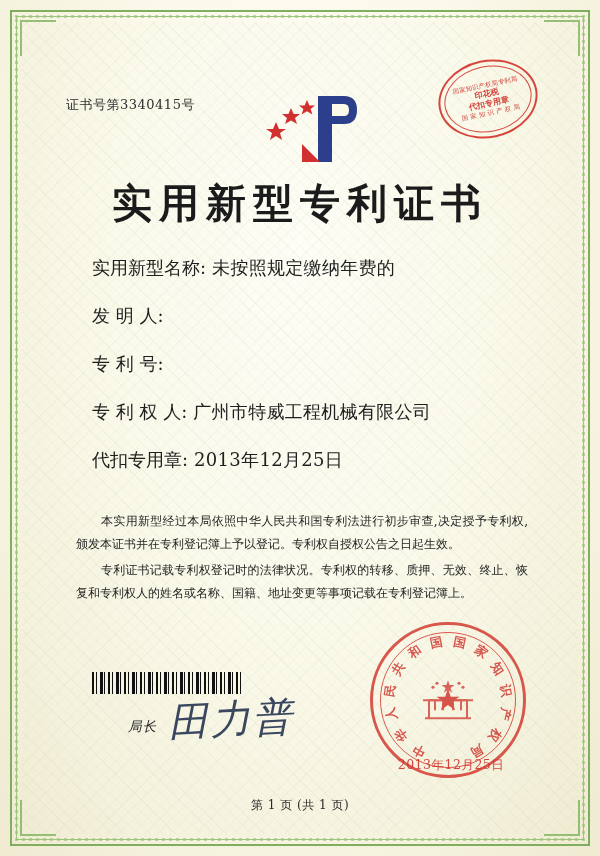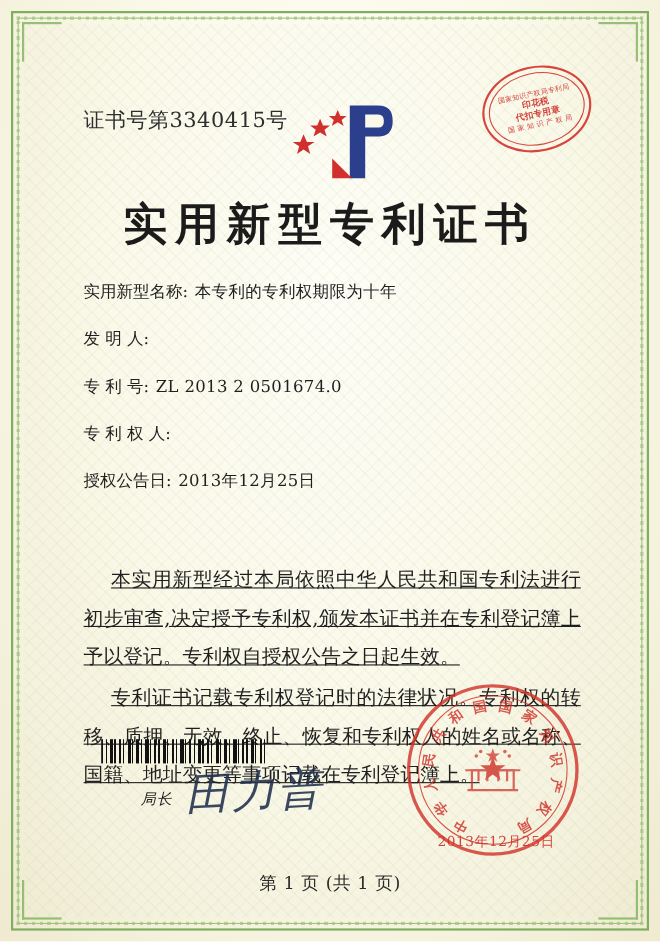--- a/index.html
+++ b/index.html
@@ -66,23 +66,23 @@
     left: 22px; top: 22px; right: 22px; bottom: 22px;
     background:
       repeating-linear-gradient(45deg, rgba(160,195,140,.10) 0 1px, transparent 1px 9px),
       repeating-linear-gradient(-45deg, rgba(160,195,140,.08) 0 1px, transparent 1px 9px);
     pointer-events: none;
   }
 
   
   .cert-no {
     position: absolute;
-    left: 76px;
+    left: 66px;
     top: 96px;
-    font-size: 19px;
+    font-size: 13px;
     color: #2e2e2e;
     letter-spacing: .5px;
     white-space: nowrap;
   }
 
   .logo {
     position: absolute;
     left: 258px;
     top: 88px;
     width: 110px;
@@ -137,24 +137,24 @@
     font-size: 40px;
     font-weight: bold;
     letter-spacing: 7px;
     color: #1b1b1b;
     font-family: Liberation Sans, sans-serif;
   }
 
   
   .fields {
     position: absolute;
-    left: 76px;
+    left: 92px;
     top: 256px;
     width: 452px;
-    font-size: 15px;
+    font-size: 18px;
     color: #1f1f1f;
   }
   .field-row {
     display: flex;
     align-items: baseline;
     margin-bottom: 24px;
     white-space: nowrap;
   }
   .field-label {
     letter-spacing: 0px;
@@ -163,25 +163,24 @@
   .field-value {
     letter-spacing: .3px;
   }
 
   
   .body-text {
     position: absolute;
     left: 76px;
     top: 510px;
     width: 452px;
-    font-size: 18px;
+    font-size: 12px;
     line-height: 1.95;
     color: #1f1f1f;
     text-align: justify;
-    text-decoration: underline;
   }
   .body-text p {
     margin: 0 0 2px 0;
     text-indent: 25px;
   }
 
   
   .barcode {
     position: absolute;
     left: 92px;
@@ -277,21 +276,21 @@
     opacity: .9;
     letter-spacing: .5px;
   }
 
   
   .page-footer {
     position: absolute;
     left: 0; right: 0;
     bottom: 42px;
     text-align: center;
-    font-size: 16px;
+    font-size: 12px;
     color: #2b2b2b;
     letter-spacing: .5px;
   }
 </style>
 </head>
 <body>
 
 <div id="certificate">
 
   <div class="border-outer"></div>
@@ -324,34 +323,34 @@
       <div class="seal-core">印花税<br>代扣专用章</div>
       <div class="seal-arc-bottom">国 家 知 识 产 权 局</div>
     </div>
   </div>
 
   <div class="title">实用新型专利证书</div>
 
   <div class="fields">
     <div class="field-row">
       <span class="field-label">实用新型名称:</span>
-      <span class="field-value">本专利的专利权期限为十年</span>
+      <span class="field-value">未按照规定缴纳年费的</span>
     </div>
     <div class="field-row">
       <span class="field-label">发 明 人:</span>
     </div>
     <div class="field-row">
       <span class="field-label">专 利 号:</span>
-      <span class="field-value">ZL 2013 2 0501674.0</span>
     </div>
     <div class="field-row">
       <span class="field-label">专 利 权 人:</span>
+      <span class="field-value">广州市特威工程机械有限公司</span>
     </div>
     <div class="field-row">
-      <span class="field-label">授权公告日:</span>
+      <span class="field-label">代扣专用章:</span>
       <span class="field-value">2013年12月25日</span>
     </div>
   </div>
 
   <div class="body-text">
     <p>本实用新型经过本局依照中华人民共和国专利法进行初步审查,决定授予专利权,颁发本证书并在专利登记簿上予以登记。专利权自授权公告之日起生效。</p>
     <p>专利证书记载专利权登记时的法律状况。专利权的转移、质押、无效、终止、恢复和专利权人的姓名或名称、国籍、地址变更等事项记载在专利登记簿上。</p>
   </div>
 
   <div class="barcode"></div>

